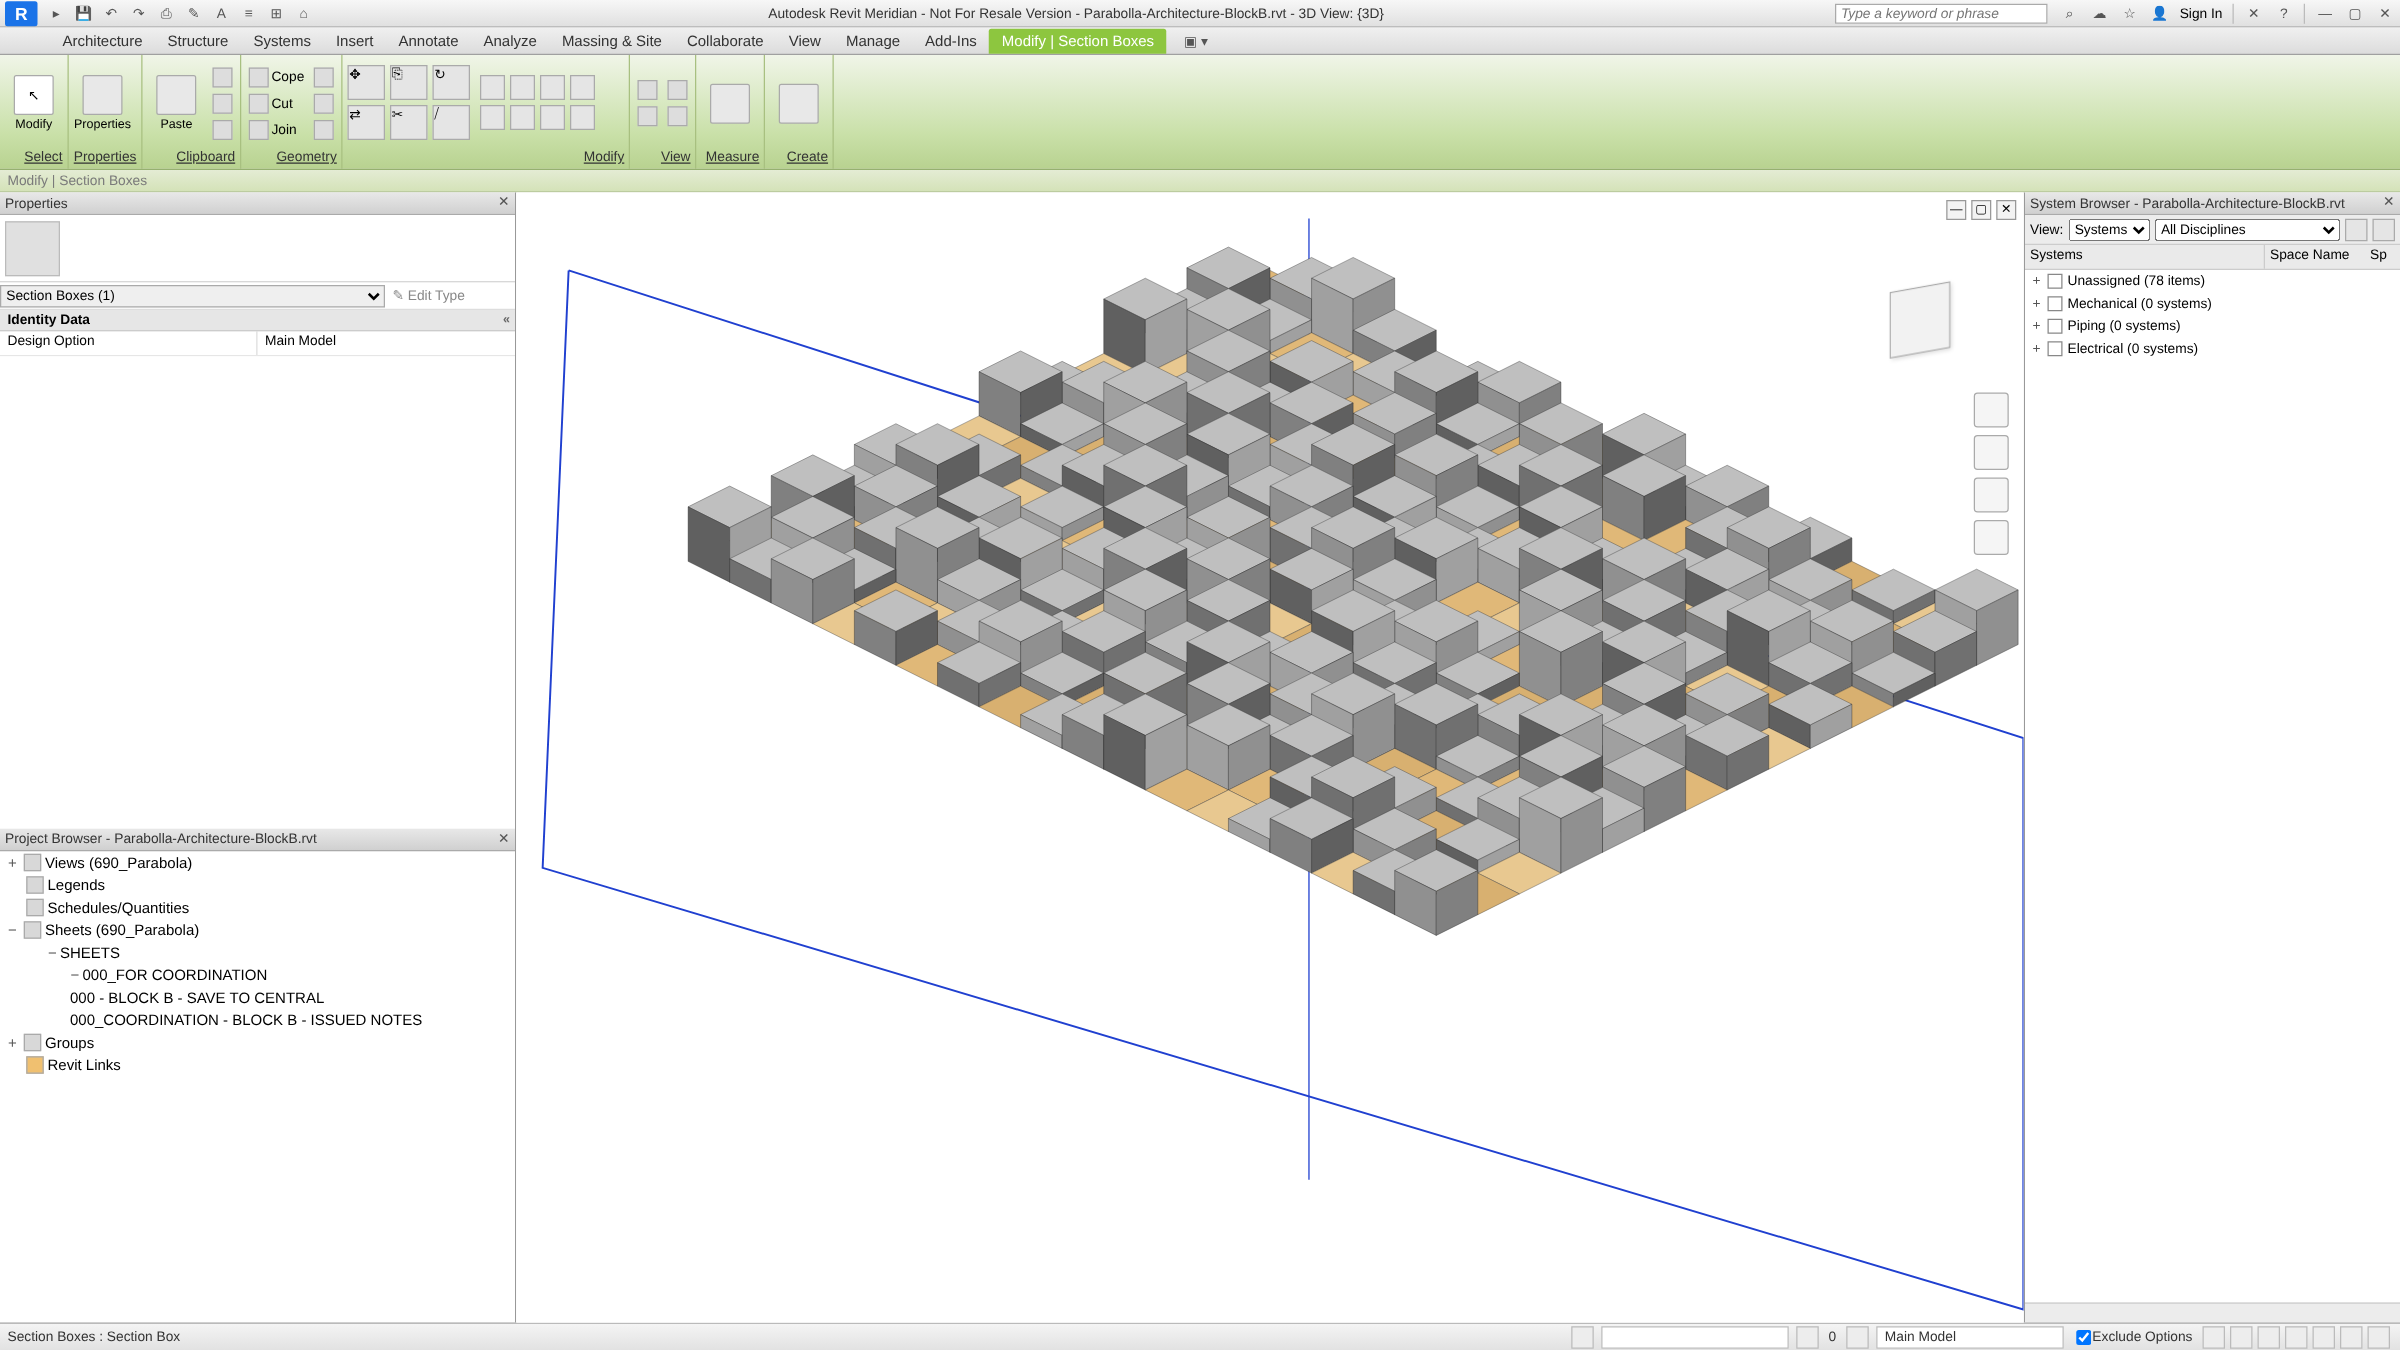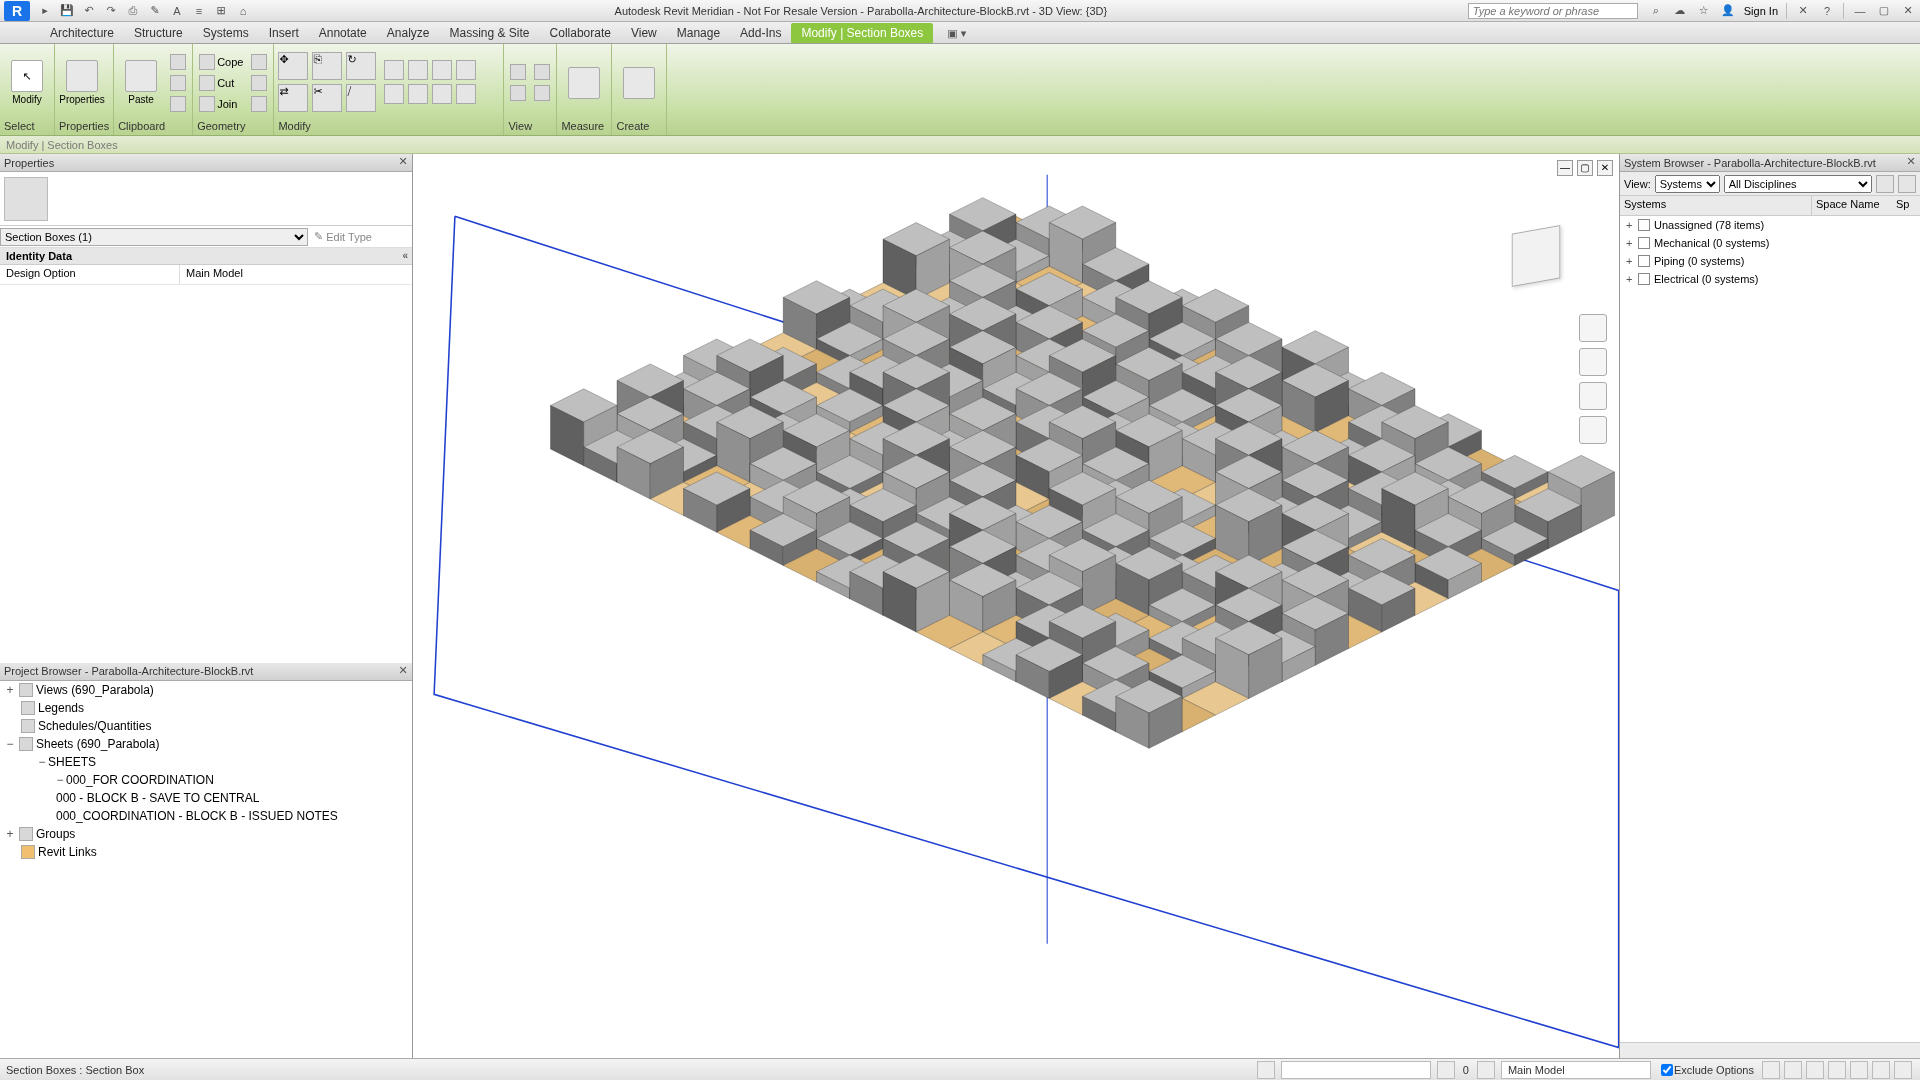--- a/index.html
+++ b/index.html
@@ -19,21 +19,21 @@
 
 .ribbon-tabs { height: 22px; background: linear-gradient(#f0f0f0,#dcdcdc); display: flex; align-items: flex-end; border-bottom: 1px solid #a0a0a0; padding-left: 40px; }
 .ribbon-tabs .tab { padding: 3px 10px; color: #333; cursor: pointer; font-size: 12px; }
 .ribbon-tabs .tab.active { background: #8dc63f; color: #fff; border-radius: 2px 2px 0 0; }
 .ribbon-tabs .extra { margin-left: 8px; padding: 3px 6px; color: #555; }
 
 
 .ribbon { height: 92px; background: linear-gradient(#f0f5e8,#c9e0a8 70%,#b8d290); display: flex; border-bottom: 1px solid #96b070; }
 .panel { display: flex; flex-direction: column; border-right: 1px solid #a8c080; padding: 2px 4px; }
 .panel-body { flex: 1; display: flex; align-items: center; gap: 4px; }
-.panel-label { text-align: left; font-size: 11px; color: #333; padding: 1px 0; }
+.panel-label { text-align: right; font-size: 11px; color: #333; padding: 1px 0; text-decoration: underline; }
 .big-btn { display: flex; flex-direction: column; align-items: center; justify-content: center; width: 46px; height: 66px; cursor: pointer; border: 1px solid transparent; border-radius: 2px; }
 .big-btn .ico { width: 32px; height: 32px; background: #e8e8e8; border: 1px solid #aaa; border-radius: 2px; }
 .big-btn .lbl { font-size: 10px; margin-top: 2px; text-align: center; }
 .mini-row { display: flex; align-items: center; gap: 2px; height: 20px; cursor: pointer; padding: 0 2px; }
 .mini-row .mico { width: 16px; height: 16px; background: #ddd; border: 1px solid #aaa; }
 .mini-row .mlbl { font-size: 11px; }
 .mini-col { display: flex; flex-direction: column; justify-content: center; gap: 1px; }
 .icon-grid { display: grid; grid-template-columns: repeat(4,22px); grid-auto-rows: 22px; gap: 2px; }
 .icon-grid .gico { width: 20px; height: 20px; background: #e5e5e5; border: 1px solid #aaa; cursor: pointer; }
 .arrow-grid { display: grid; grid-template-columns: repeat(3,32px); grid-auto-rows: 30px; gap: 2px; }
@@ -50,21 +50,21 @@
 .pane-title { height: 18px; background: linear-gradient(#e8e8e8,#d0d0d0); border-bottom: 1px solid #aaa; display: flex; align-items: center; padding: 0 4px; font-size: 11px; color: #333; position: relative; }
 .pane-title .close { position: absolute; right: 2px; top: 1px; width: 14px; height: 14px; font-size: 11px; text-align: center; cursor: pointer; color: #555; }
 .props-head { height: 54px; display: flex; align-items: center; padding: 4px; border-bottom: 1px solid #ccc; background: #fff; }
 .props-head .thumb { width: 44px; height: 44px; background: #e0e0e0; border: 1px solid #bbb; margin-right: 6px; }
 .prop-row { display: flex; align-items: center; height: 22px; background: #fff; border-bottom: 1px solid #ddd; }
 .prop-row select { flex: 1; font-size: 11px; height: 18px; border: 1px solid #aaa; }
 .prop-row .edit-type { width: 104px; font-size: 11px; color: #888; cursor: pointer; padding-left: 6px; display: flex; align-items: center; gap: 3px; }
 .cat-hdr { background: #e6e6e6; font-weight: bold; padding: 2px 6px; border-bottom: 1px solid #ccc; font-size: 11px; position: relative; }
 .cat-hdr .pin { position: absolute; right: 4px; top: 2px; font-size: 10px; color: #666; }
 .kv-row { display: flex; height: 20px; border-bottom: 1px solid #e6e6e6; background: #fff; }
-.kv-row .k { width: 180px; padding: 2px 6px; border-right: 1px solid #ddd; }
+.kv-row .k { width: 206px; padding: 2px 6px; border-right: 1px solid #ddd; }
 .kv-row .v { flex: 1; padding: 2px 6px; }
 .props-fill { flex: 1; background: #fff; }
 .props-foot { height: 26px; display: flex; align-items: center; justify-content: space-between; padding: 0 6px; border-top: 1px solid #ccc; background: #f0f0f0; }
 .props-foot a { color: #1156cc; text-decoration: underline; font-size: 11px; }
 .props-foot button { font-size: 11px; padding: 1px 14px; }
 
 .tree { flex: 1; background: #fff; overflow: auto; font-size: 12px; }
 .tree .node { display: flex; align-items: center; height: 18px; padding-left: 4px; cursor: pointer; }
 .tree .exp { width: 12px; text-align: center; color: #555; }
 .tree .ticon { width: 14px; height: 14px; background: #d8d8d8; border: 1px solid #aaa; margin: 0 3px; }

